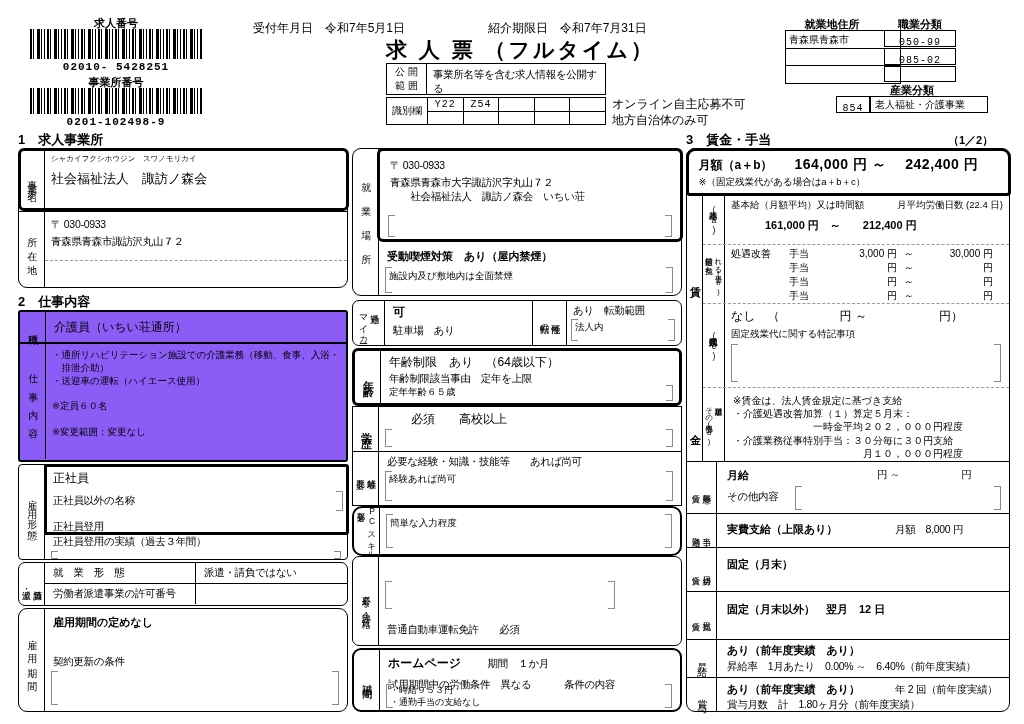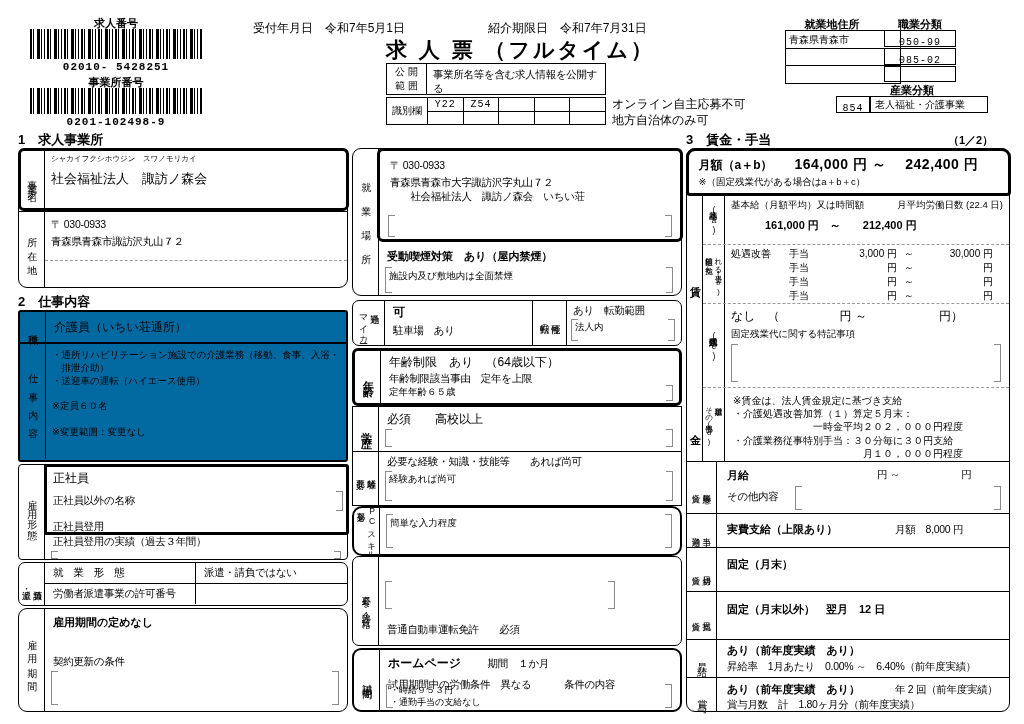--- a/index.html
+++ b/index.html
@@ -2,21 +2,21 @@
 <html><head>
 <meta charset="utf-8">
 <style>
   * { box-sizing: border-box; margin:0; padding:0; }
   html,body { width:1024px; height:724px; background:#fff; color:#000;
     font-family:"Liberation Sans","DejaVu Sans",sans-serif; }
   .page { position:relative; width:1024px; height:724px; overflow:hidden; background:#fff; }
   .abs { position:absolute; }
   
   .box  { position:absolute; border:1.5px solid #000; border-radius:9px; background:#fff; }
-  .boxsq{ position:absolute; border:2.5px solid #000; background:#0369a1; }
+  .boxsq{ position:absolute; border:2.5px solid #000; background:#8b5cf6; }
   .thick{ border:3px solid #000; border-radius:6px; }
   
   .t7  { font-size:7.5px; }
   .t9  { font-size:9px; }
   .t95 { font-size:9.5px; }
   .t10 { font-size:10px; }
   .t105{ font-size:10.5px; letter-spacing:-0.3px; }
   .t11 { font-size:11px;font-weight:bold; }
   .t12 { font-size:12px; }
   .t13 { font-size:13px; }
@@ -283,21 +283,21 @@
       </div>
     </div>
   </div>
 
   <div class="abs" style="left:352px;top:406px;width:330px;height:46px;border:1.5px solid #000;">
     <div style="display:flex;height:100%;">
       <div class="lab labline" style="flex:0 0 26px;">
           <span class="v t11 ls6">学歴</span>
         </div>
       <div style="flex:1;position:relative;">
-        <div class="t12" style="padding:4px 0 0 8px;">必須　　高校以上</div>
+        <div class="t12" style="padding:4px 0 0 8px;margin-left:24px;">必須　　高校以上</div>
         <div class="bk" style="left:6px;right:8px;top:22px;height:18px;"></div>
       </div>
     </div>
   </div>
 
   <div class="abs" style="left:352px;top:452px;width:330px;height:54px;border:1.5px solid #000;border-top:none;">
     <div style="display:flex;height:100%;">
       <div class="lab labline" style="flex:0 0 26px;">
           <span class="v t9 pre">必要な
 経験等</span>

